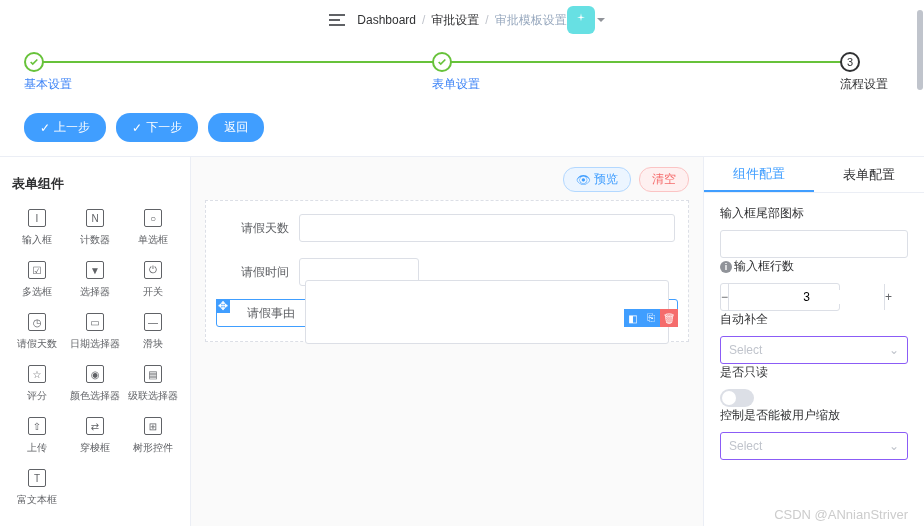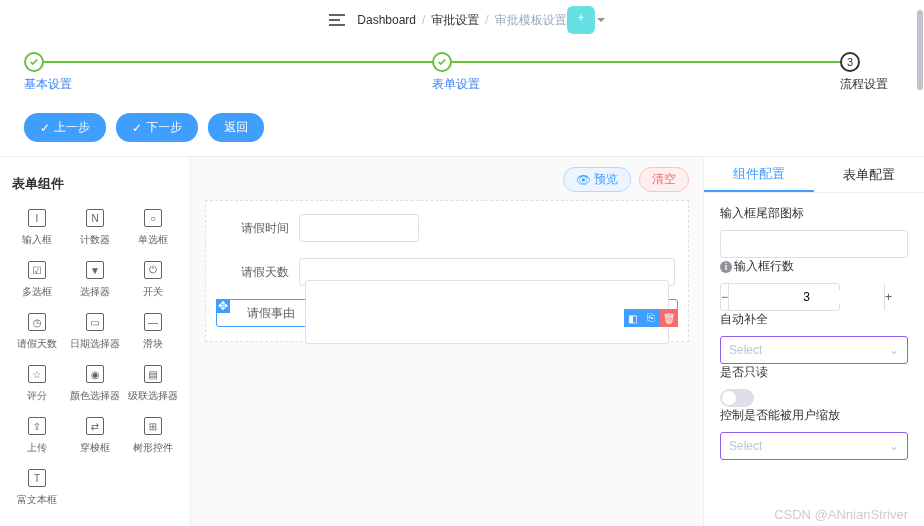--- a/index.html
+++ b/index.html
@@ -218,26 +218,26 @@
   <div class="canvas">
     <div class="canvas-toolbar">
       <span class="tag tag-blue">
           <span>👁</span>
           <span>预览</span>
         </span>
       <span class="tag tag-red">清空</span>
     </div>
     <div class="form-wrap">
       <div class="form-row">
+        <div class="form-label">请假天数</div>
+        <div class="form-ctrl"><input class="inp" placeholder="" style=""></div>
+      </div>
+      <div class="form-row">
         <div class="form-label">请假时间</div>
         <div class="form-ctrl"><input class="inp" style="width: 120px;" placeholder=""></div>
-      </div>
-      <div class="form-row">
-        <div class="form-label">请假天数</div>
-        <div class="form-ctrl"><input class="inp" placeholder="" style=""></div>
       </div>
       <div class="form-row sel">
         <div class="row-handle">✥</div>
         <div class="form-label">请假事由</div>
         <div class="form-ctrl"><textarea class="txa" style=""></textarea></div>
         <div class="row-actions">
           <span class="ra1">◧</span>
           <span class="ra2">⎘</span>
           <span class="ra3">🗑</span>
         </div>

